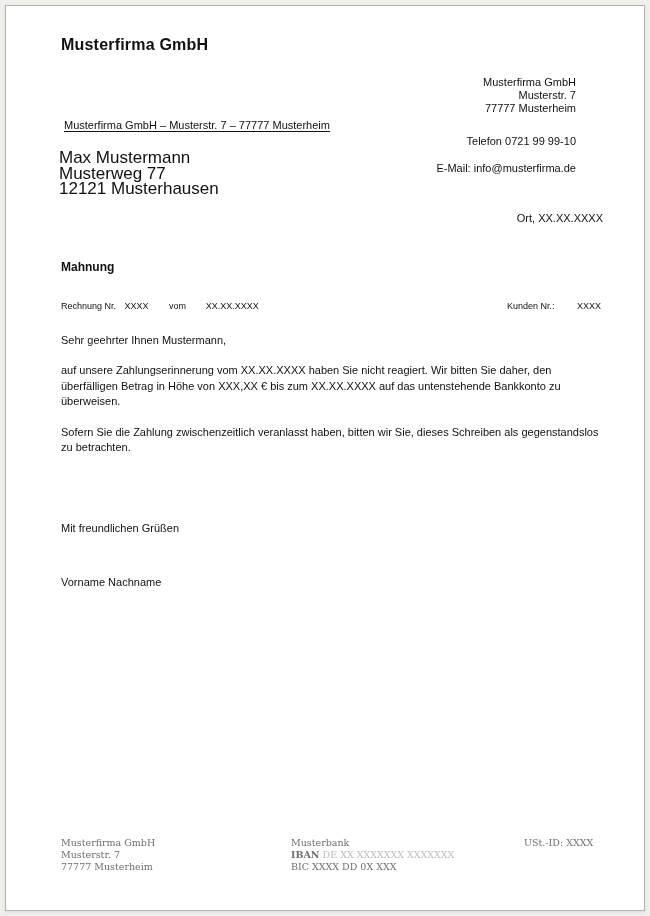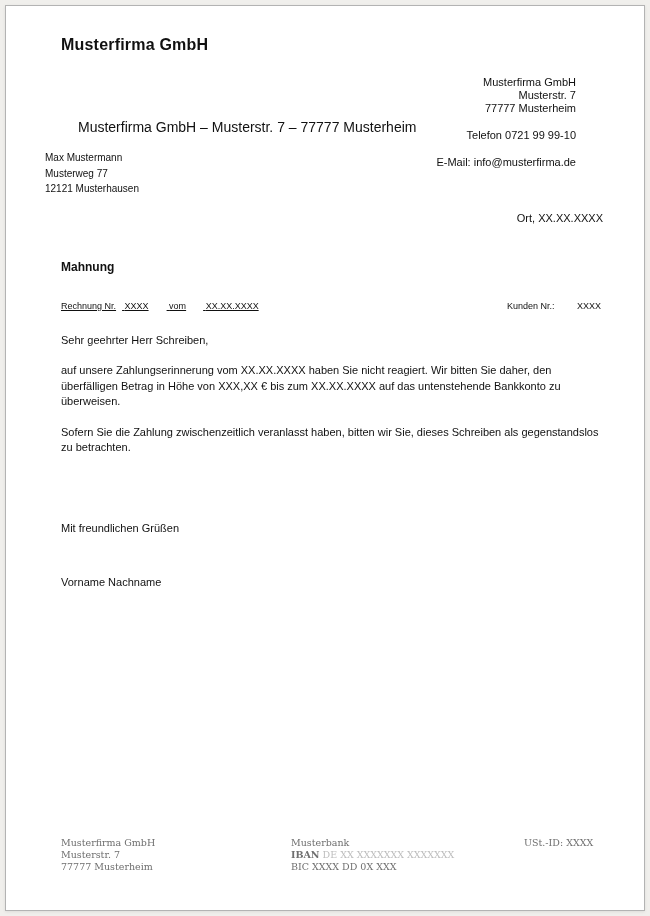--- a/index.html
+++ b/index.html
@@ -22,43 +22,43 @@
   .company-title{
     left:55px;top:30px;
     font-size:16px;font-weight:bold;
     letter-spacing:.2px;
   }
   .sender-block{
     top:70px;right:68px;
     text-align:right;
     font-size:11px;line-height:13px;
   }
-  .sender-phone{margin-top:14px;}
+  .sender-phone{margin-top:20px;}
   .sender-email{margin-top:14px;}
   .return-line{
-    left:72px;top:113px;
-    font-size:14px;
+    left:58px;top:113px;
+    font-size:11px;
+    text-decoration:underline;
     text-underline-offset:2px;
   }
   .recipient{
-    left:39px;top:144px;
-    font-size:10px;line-height:15.5px;
+    left:53px;top:144px;
+    font-size:17px;line-height:15.5px;
   }
   .date-line{
     top:206px;right:41px;
     font-size:11px;
   }
   .subject{
     left:55px;top:254px;
     font-size:12px;font-weight:bold;
   }
   .ref-left{
     left:55px;top:295px;
     font-size:9px;
-    text-decoration:underline;
   }
   .ref-left .lbl{margin-right:6px;}
   .ref-left .num{margin-right:18px;}
   .ref-left .vom{margin-right:17px;}
   .ref-right{
     left:461px;top:295px;
     font-size:9px;
     padding-left:40px;
   }
   .ref-right .lbl{margin-right:20px;}
@@ -114,21 +114,21 @@
     <span class="vom">vom</span>
     <span>XX.XX.XXXX</span>
   </div>
 
   <div class="abs ref-right">
     <span class="lbl">Kunden Nr.:</span>
     <span>XXXX</span>
   </div>
 
   <div class="abs letter-body">
-    <p>Sehr geehrter Herr Schreiben,</p>
+    <p>Sehr geehrter Ihnen Mustermann,</p>
     <p>auf unsere Zahlungserinnerung vom XX.XX.XXXX haben Sie nicht reagiert. Wir bitten Sie daher, den überfälligen Betrag in Höhe von XXX,XX € bis zum XX.XX.XXXX auf das untenstehende Bankkonto zu überweisen.</p>
     <p>Sofern Sie die Zahlung zwischenzeitlich veranlasst haben, bitten wir Sie, dieses Schreiben als gegenstandslos zu betrachten.</p>
   </div>
 
   <div class="abs closing">Mit freundlichen Grüßen</div>
 
   <div class="abs signature">Vorname Nachname</div>
 
   <div class="abs footer-col footer-company">
     <div>Musterfirma GmbH</div>

